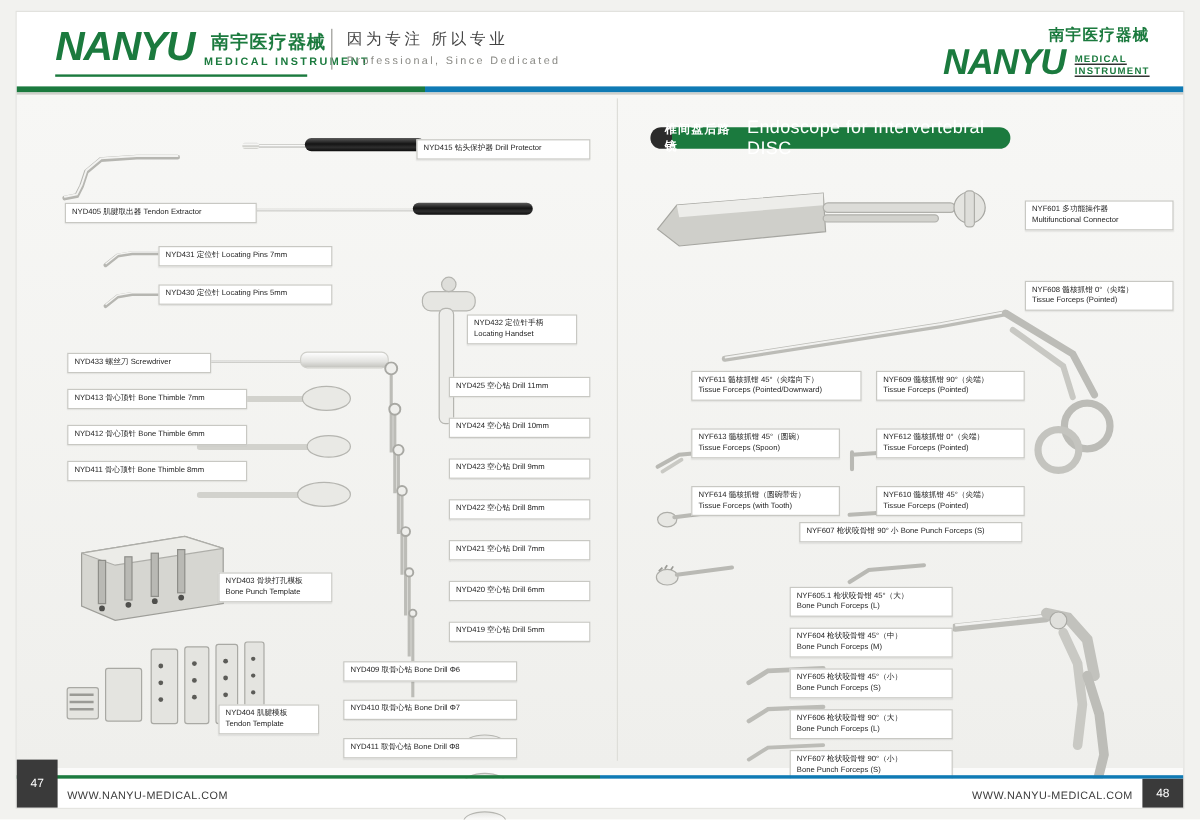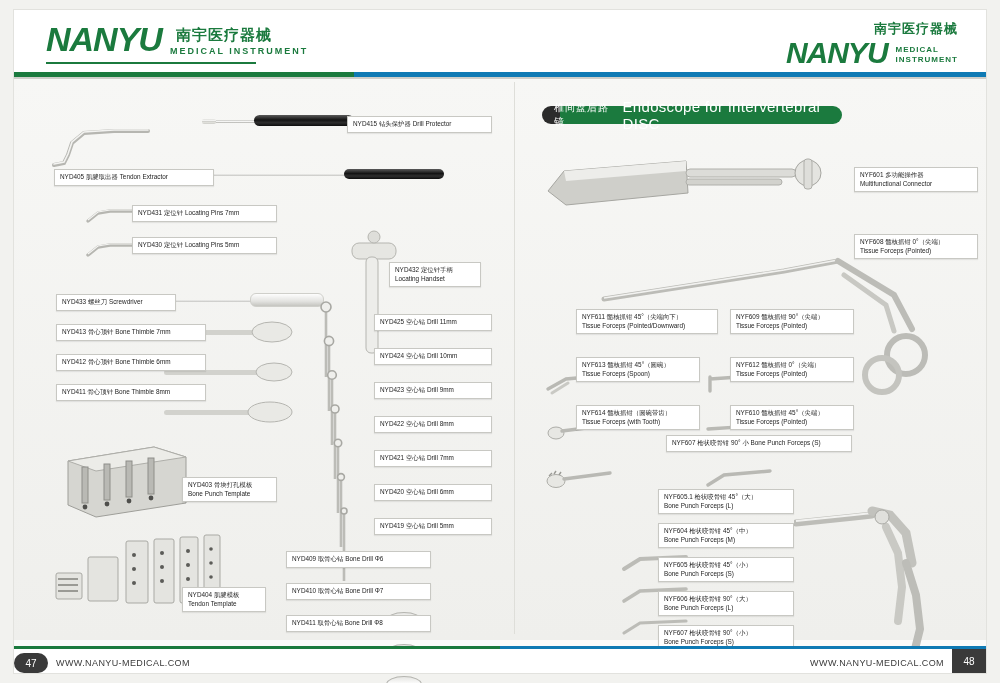--- a/index.html
+++ b/index.html
@@ -83,42 +83,42 @@
   
   .footer{
     position:absolute;left:0;bottom:0;width:972px;height:24px;
     background:#ffffff;
   }
   .footer-rule{
     position:absolute;left:0;bottom:24px;width:972px;height:3px;
     background:linear-gradient(to right,#1b7a3e 0%,#1b7a3e 50%,#0f7ab4 50%,#0f7ab4 100%);
   }
   .pg-left{
-    position:absolute;left:0;bottom:0;height:20px;width:34px;background:#3a3a3a;
-    color:#fff;font-size:10px;display:flex;align-items:center;justify-content:center;border-radius:12px;
+    position:absolute;left:0;bottom:0;height:40px;width:34px;background:#3a3a3a;
+    color:#fff;font-size:10px;display:flex;align-items:center;justify-content:center;
   }
   .pg-right{
     position:absolute;right:0;bottom:0;height:24px;width:34px;background:#3a3a3a;
     color:#fff;font-size:10px;display:flex;align-items:center;justify-content:center;margin-left:28px;
   }
   .www-left{
     position:absolute;left:42px;bottom:5px;font-size:9px;color:#3a3a3a;letter-spacing:.4px;
   }
   .www-right{
     position:absolute;right:42px;bottom:5px;font-size:9px;color:#3a3a3a;letter-spacing:.4px;
   }
   
   .section-title{
     position:absolute;left:528px;top:96px;width:300px;height:18px;
     background:linear-gradient(to right,#2b2b2b 0%,#2b2b2b 6%,#1b7a3e 6%,#1b7a3e 100%);
     border-radius:9px;
     display:flex;align-items:center;
   }
   .section-title .cn{
-    color:#fff;font-size:10px;margin-left:12px;letter-spacing:1px;font-weight:normal;
+    color:#fff;font-size:10px;margin-left:12px;letter-spacing:1px;font-weight:bold;
   }
   .section-title .en{
     color:#fff;font-size:15px;margin-left:8px;letter-spacing:.3px;
   }
   
   .lbl{
     position:absolute;
     background:#ffffff;
     border:1px solid #c8c8c3;
     box-shadow:0 1px 1px rgba(0,0,0,.07);
@@ -175,26 +175,30 @@
         <div style="display:flex;align-items:flex-end;">
           <div class="logo-word">NANYU</div>
           <div style="margin-left:8px;">
             <div class="logo-cn">南宇医疗器械</div>
             <div class="logo-sub">MEDICAL INSTRUMENT</div>
           </div>
         </div>
       </div>
       <div class="logo-underline"></div>
 
+      <div class="slogan">
+        <div class="slogan-cn">因为专注  所以专业</div>
+        <div class="slogan-en">Professional, Since Dedicated</div>
+      </div>
 
       <div class="logo-right">
         <div class="cn">南宇医疗器械</div>
         <div class="rm-row">
           <div class="word">NANYU</div>
-          <div style="text-align:left;padding-bottom:3px;">
+          <div style="text-align:left;padding-bottom:3px;text-decoration:underline;">
             <div class="sub">MEDICAL</div>
             <div class="sub">INSTRUMENT</div>
           </div>
         </div>
       </div>
     </div>
     <div class="header-rule"></div>
     <div class="header-rule2"></div>
 
     <div class="body-area">

